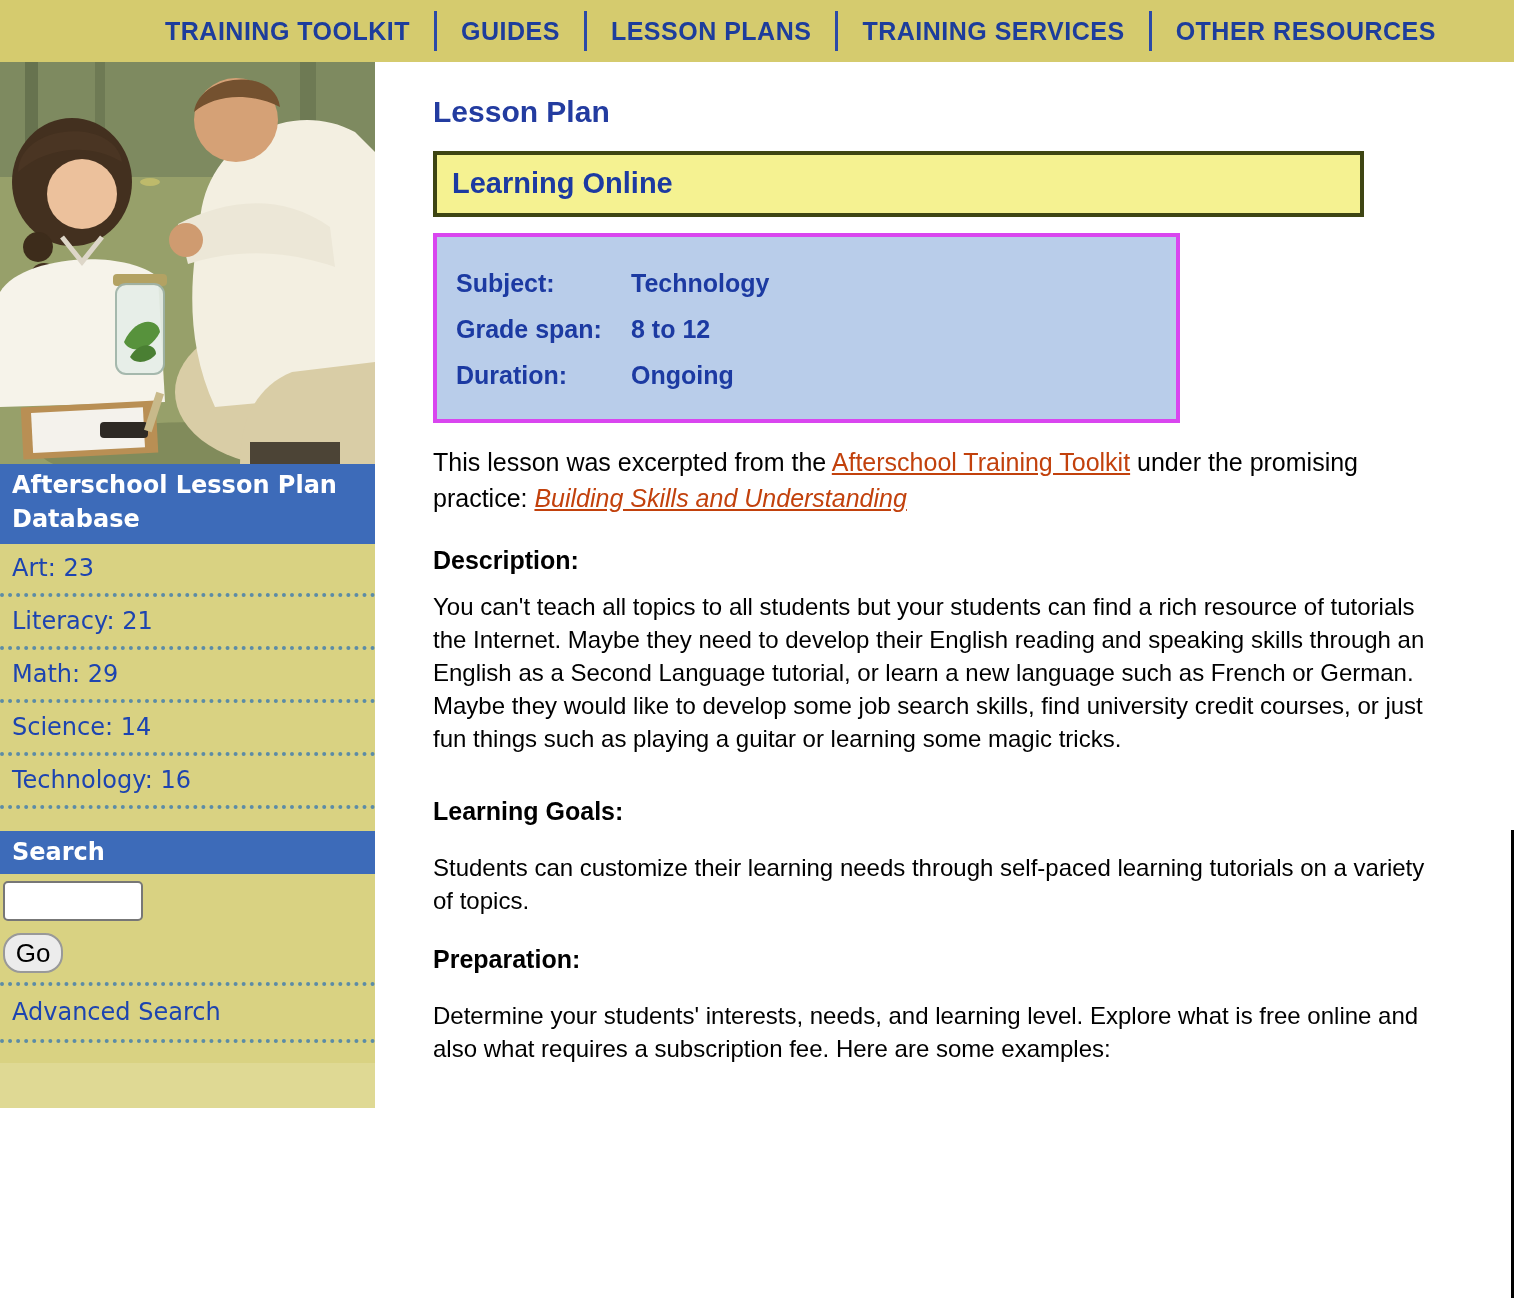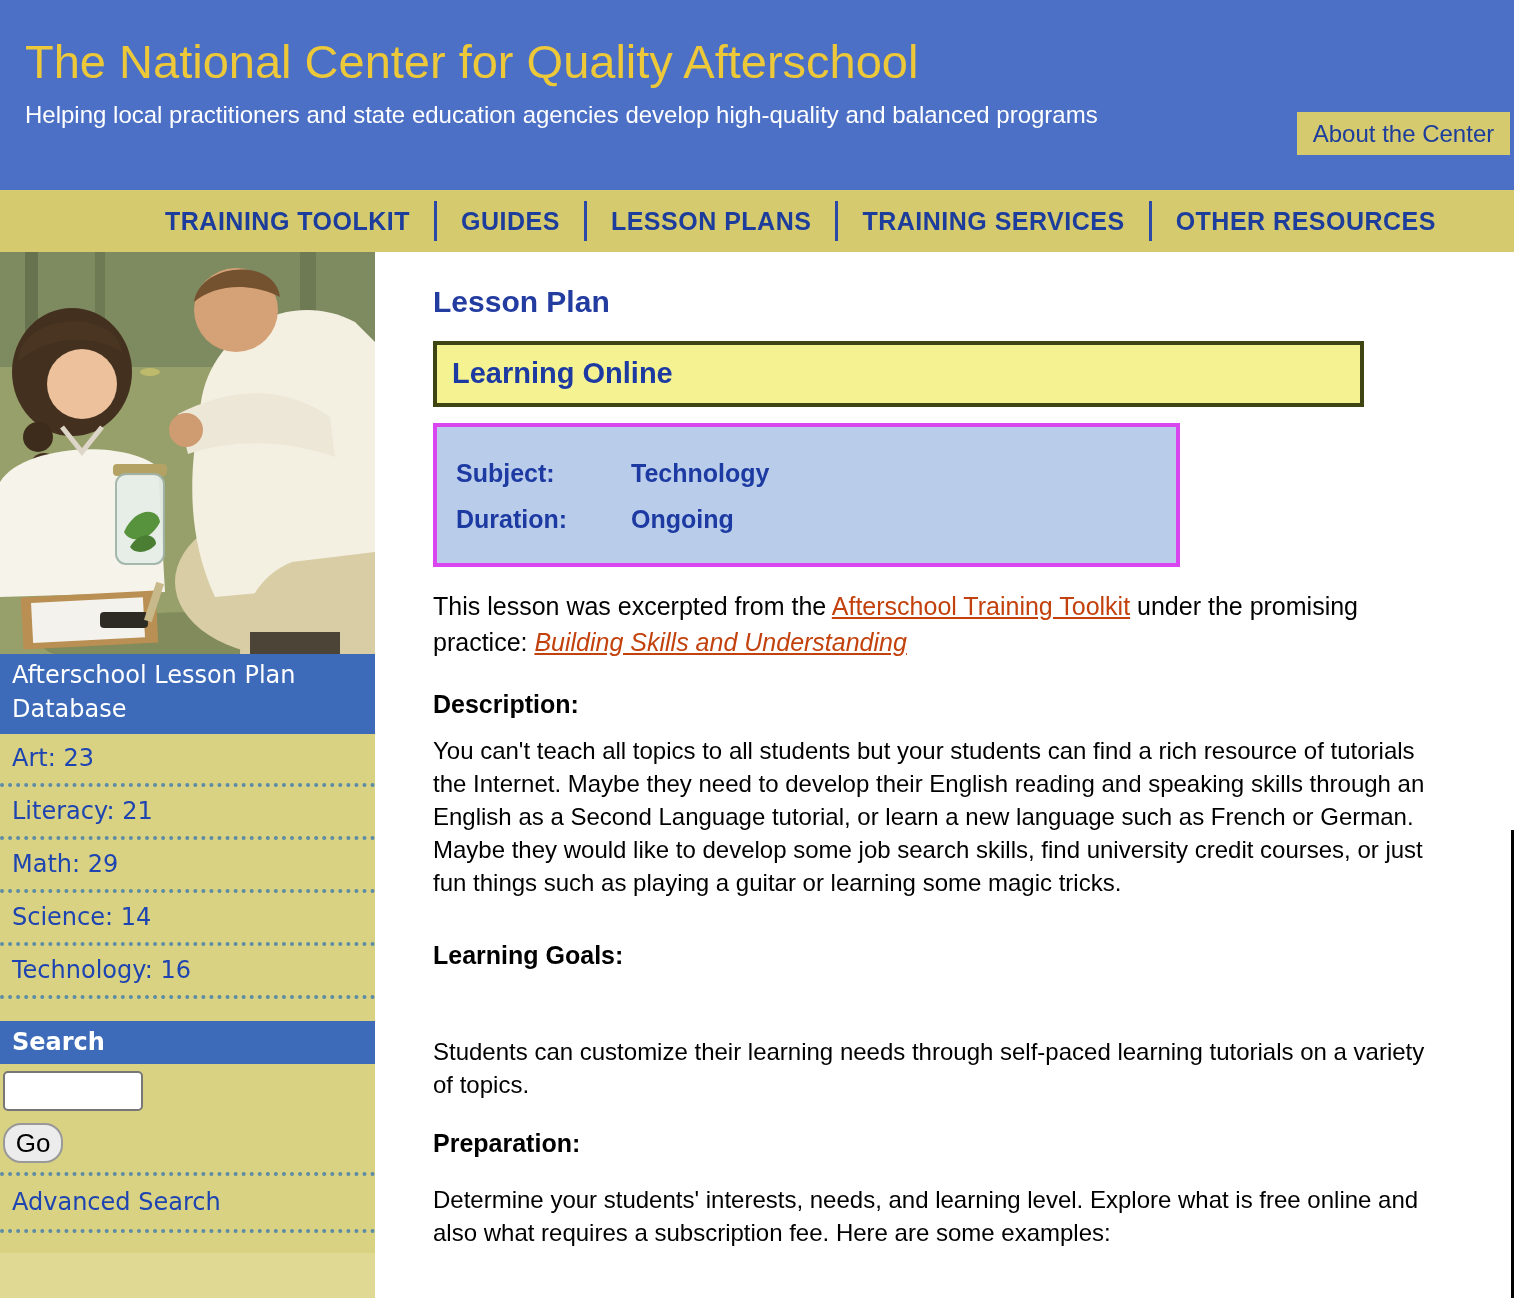--- a/index.html
+++ b/index.html
@@ -45,21 +45,21 @@
 
   
   .sidebar {
     width:375px; flex:0 0 375px; background:#D9D282;
     display:flex; flex-direction:column;
     font-family:"DejaVu Sans", sans-serif;
   }
   .photo { width:375px; height:402px; flex:0 0 402px; overflow:hidden; }
   .db-title {
     background:#3D6BB9; color:#ffffff;
-    font-weight:normal; font-size:24px; line-height:34px;
+    font-weight:bold; font-size:24px; line-height:34px;
     padding:4px 12px 8px;
   }
   .cats { list-style:none; margin:0; padding:0; }
   .cats li { border-bottom:4px dotted #5C8CA6; }
   .cats a {
     display:block; padding:10px 12px 11px;
     font-size:24px; color:#1D44B0; text-decoration:none; cursor:pointer;
   }
   .search-title {
     margin-top:22px;
@@ -111,45 +111,40 @@
   .excerpt {
     width:1016px; margin:0 0 30px;
     font-size:25px; line-height:36px; color:#000000;
   }
   .excerpt a { color:#c2410c; text-decoration:underline; cursor:pointer; }
   .excerpt a.italic { font-style:italic; }
 
   .sec-heading {
     margin:0 0 15px; font-size:25px; font-weight:bold; color:#000000;
   }
-  .sec-heading.goals { margin-bottom:65px; }
+  .sec-heading.goals { margin-bottom:25px; }
   .sec-heading.prep { margin-bottom:25px; }
   .body-p {
     width:1016px; margin:0 0 42px;
     font-size:24px; line-height:33px; color:#000000;
   }
   .body-p.goals { margin-bottom:28px; }
   .body-p.last { margin-bottom:0; }
 
   
   .right-line {
     position:absolute; left:1511px; top:830px; width:3px; height:468px;
     background:#000000;
   }
 </style>
 </head>
 <body>
 
 <div class="page">
 
-  <header class="site-header">
-    <h1 class="site-title">The National Center for Quality Afterschool</h1>
-    <p class="site-subtitle">Helping local practitioners and state education agencies develop high-quality and balanced programs</p>
-    <a class="about-btn">About the Center</a>
-  </header>
 
   <nav class="main-nav">
     <a>TRAINING TOOLKIT</a>
     <span class="nav-sep"></span>
     <a>GUIDES</a>
     <span class="nav-sep"></span>
     <a>LESSON PLANS</a>
     <span class="nav-sep"></span>
     <a>TRAINING SERVICES</a>
     <span class="nav-sep"></span>
@@ -247,20 +242,24 @@
       <div class="lesson-box">
         <span>Learning Online</span>
       </div>
 
       <div class="meta-box">
         <div class="meta-row">
           <span class="label">Subject:</span>
           <span class="value">Technology</span>
         </div>
         <div class="meta-row">
+          <span class="label">Grade span:</span>
+          <span class="value">8 to 12</span>
+        </div>
+        <div class="meta-row">
           <span class="label">Duration:</span>
           <span class="value">Ongoing</span>
         </div>
       </div>
 
       <p class="excerpt"><span>This lesson was excerpted from the </span><a>Afterschool Training Toolkit</a><span> under the promising practice: </span><a class="italic">Building Skills and Understanding</a></p>
 
       <h3 class="sec-heading">Description:</h3>
       <p class="body-p">You can't teach all topics to all students but your students can find a rich resource of tutorials the Internet. Maybe they need to develop their English reading and speaking skills through an English as a Second Language tutorial, or learn a new language such as French or German. Maybe they would like to develop some job search skills, find university credit courses, or just fun things such as playing a guitar or learning some magic tricks.</p>
 

